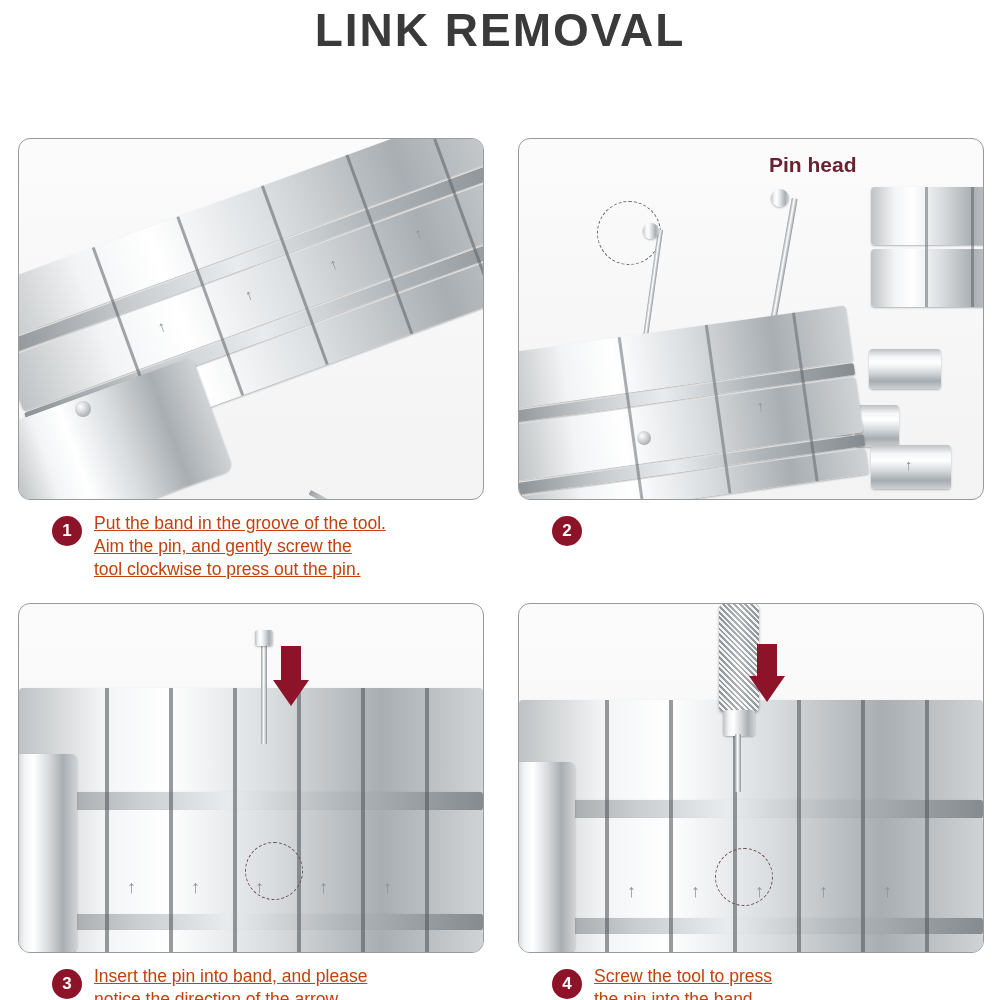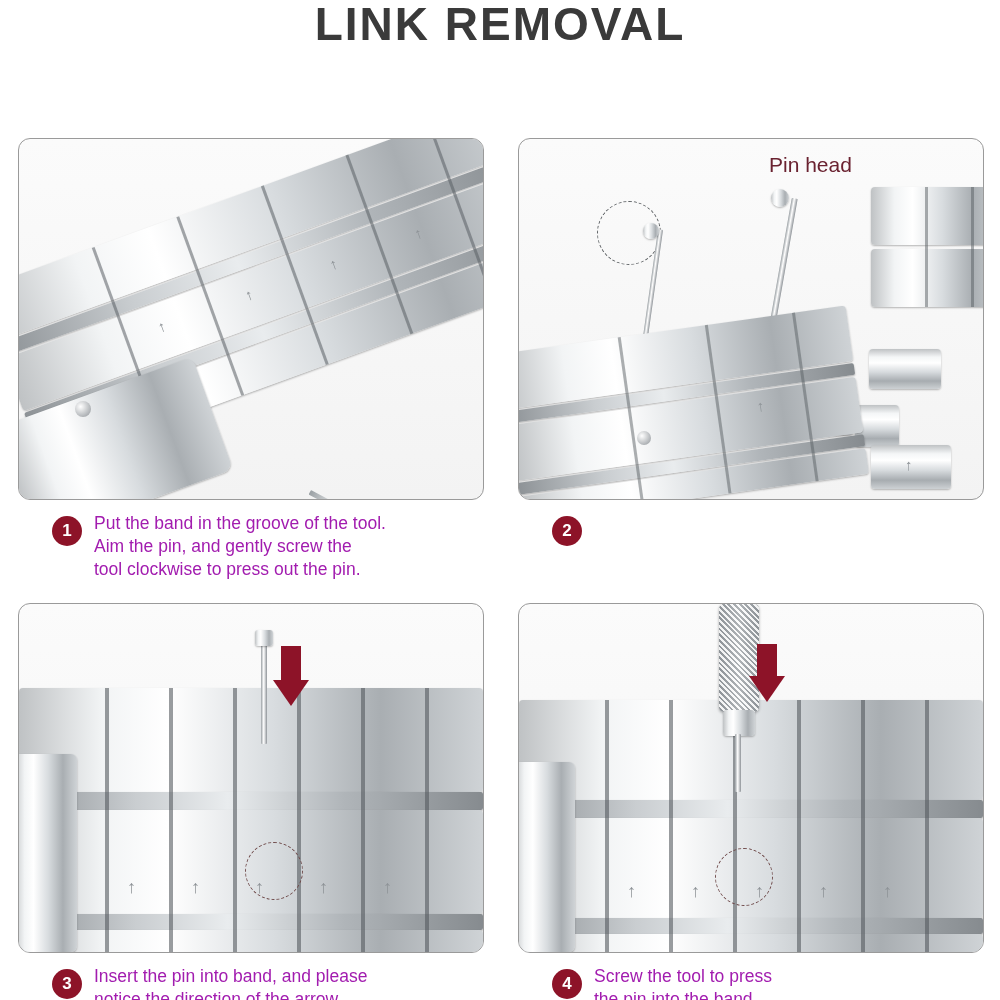--- a/index.html
+++ b/index.html
@@ -12,20 +12,21 @@
     height: 1000px;
     font-family: "Liberation Sans", sans-serif;
     color: #2b2b2b;
     overflow: hidden;
     position: relative;
   }
 
   
   .header {
     width: 100%;
+    padding-top: 6px;
     text-align: center;
   }
   .title-main {
     font-size: 46px;
     font-weight: bold;
     letter-spacing: 2px;
     color: #3a3a3a;
     line-height: 1.05;
     margin: 0;
   }
@@ -83,22 +84,23 @@
     font-weight: bold;
     display: flex;
     align-items: center;
     justify-content: center;
     margin-right: 12px;
     margin-top: 4px;
   }
   .caption-text {
     font-size: 17.5px;
     line-height: 1.32;
-    color: #a21caf;
+    color: #c2410c;
     white-space: pre-line;
+    text-decoration: underline;
   }
 
   
   .metal {
     position: absolute;
     background: linear-gradient(90deg,#bfc2c4 0%,#f2f4f5 18%,#ffffff 32%,#d8dcdf 55%,#a9aeb2 78%,#cfd3d6 100%);
     border-radius: 4px;
     box-shadow: 0 1px 2px rgba(0,0,0,.28);
   }
   .metal.v {
@@ -116,21 +118,21 @@
   .dashed-circle {
     position: absolute;
     border: 1.6px dashed #6f4a4a;
     border-radius: 50%;
   }
   .dashed-circle.grey { border-color: #5d6164; }
   .pinhead-label {
     position: absolute;
     font-size: 21px;
     color: #6a2230;
-    font-weight: normal;
+    font-weight: bold;
   }
   .tool-knurl {
     position: absolute;
     border-radius: 5px;
     background:
       repeating-linear-gradient(45deg, rgba(255,255,255,.85) 0 2px, rgba(130,135,140,.55) 2px 4px),
       linear-gradient(90deg,#9aa0a4,#e7eaec,#9aa0a4);
     box-shadow: 0 1px 3px rgba(0,0,0,.35);
   }
   .pin-needle {

